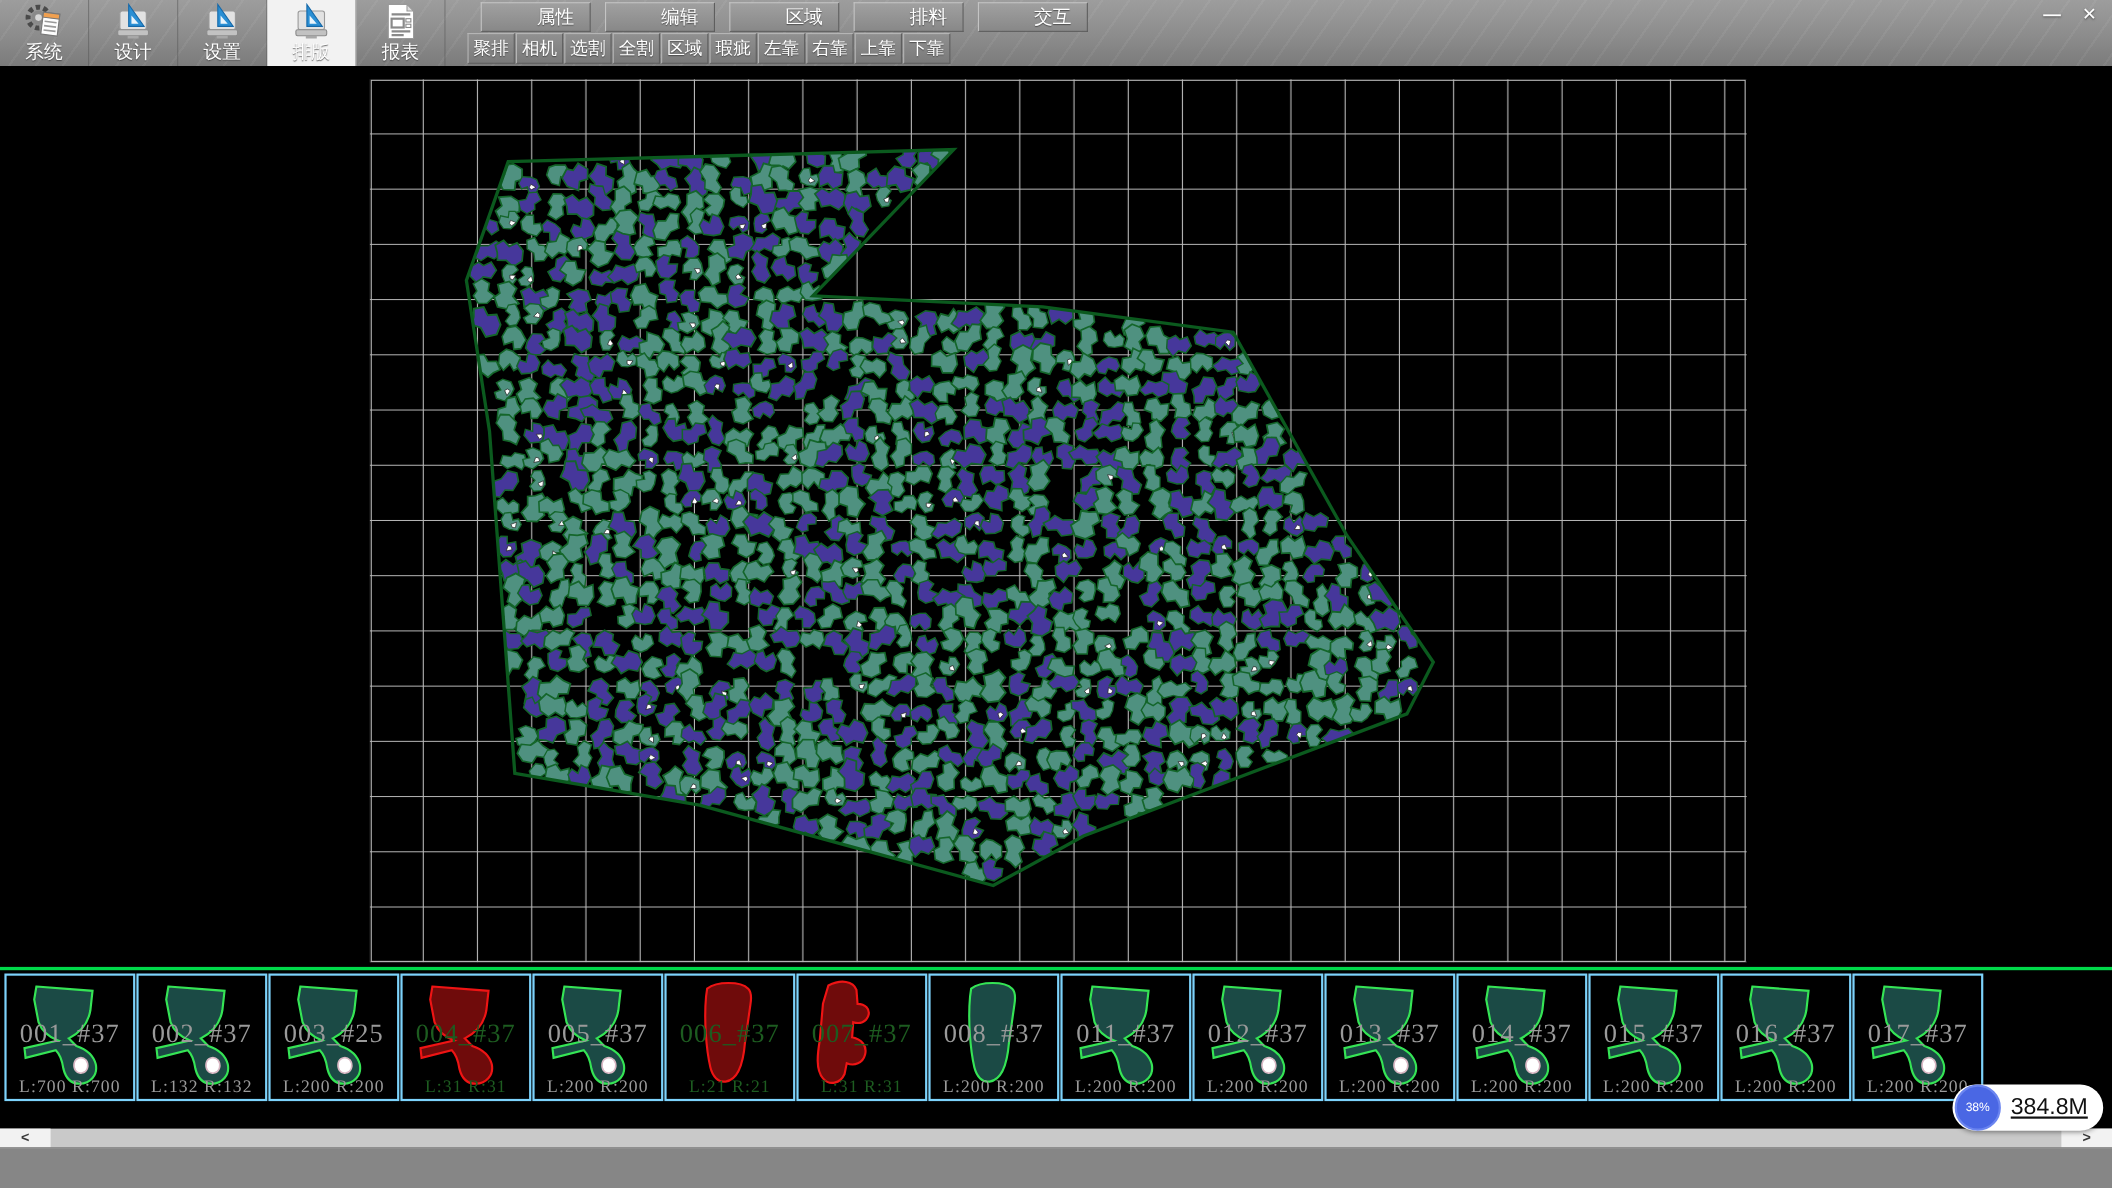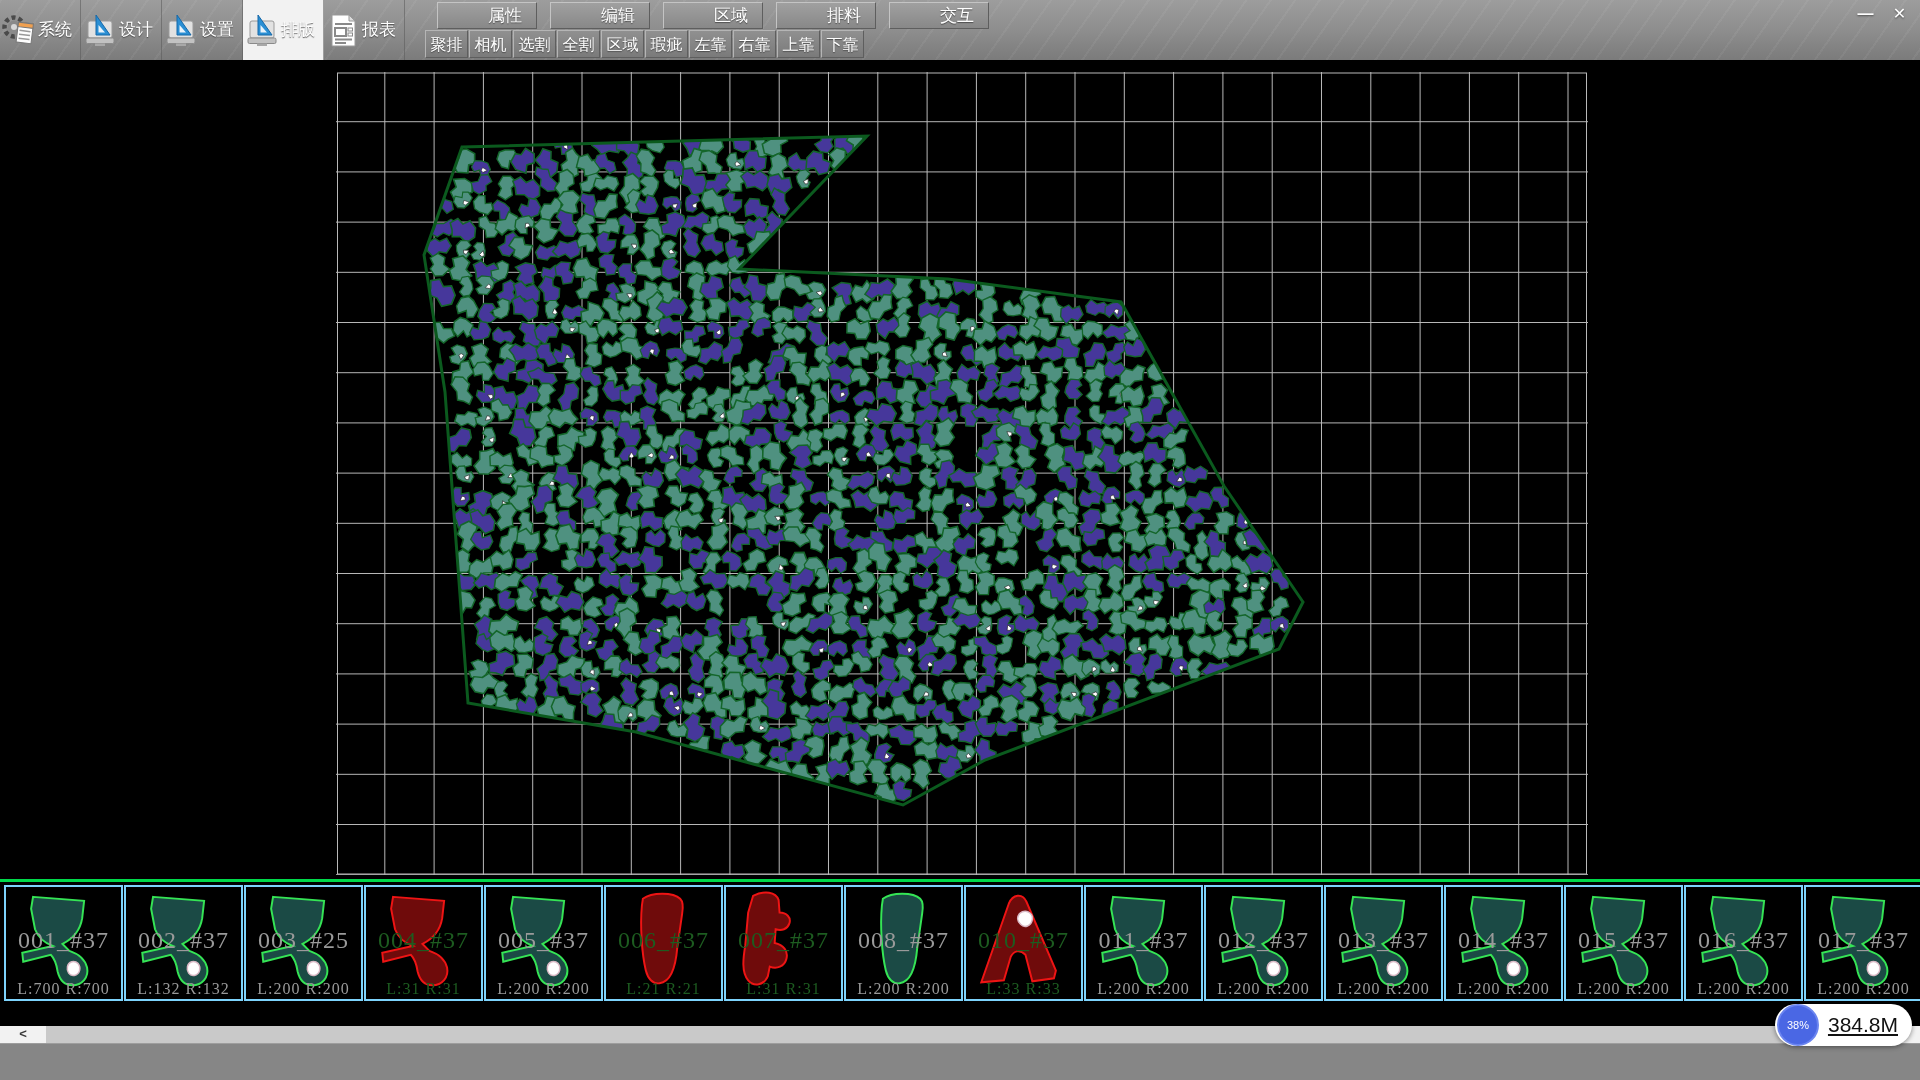--- a/index.html
+++ b/index.html
@@ -6,21 +6,21 @@
     font-family:"Liberation Sans","DejaVu Sans",sans-serif;-webkit-font-smoothing:antialiased;}
   .window{position:relative;width:1920px;height:1080px;background:#000;}
 
   
   .toolbar{position:absolute;top:0;left:0;width:1920px;height:60px;
     background:linear-gradient(180deg,#9d9d9d 0%,#8c8c8c 55%,#7b7b7b 100%);
     border-bottom:1px solid #5f5f5f;}
   .toolbar::after{content:"";position:absolute;inset:0;pointer-events:none;
     background:repeating-linear-gradient(125deg,rgba(255,255,255,.05) 0 2px,transparent 2px 20px);}
   .app-buttons{position:absolute;left:0;top:0;height:60px;display:flex;z-index:2;}
-  .app-btn{width:80px;height:60px;display:flex;flex-direction:row;align-items:center;justify-content:flex-start;
+  .app-btn{width:80px;height:60px;display:flex;flex-direction:column;align-items:center;justify-content:flex-start;
     border-right:1px solid rgba(90,90,90,.55);cursor:default;}
   .app-btn .ico{width:38px;height:38px;margin-top:1px;}
   .app-btn .lbl{font-size:17px;color:#fff;text-shadow:0 1px 1px rgba(60,60,60,.8);line-height:18px;}
   .app-btn.selected{background:#f2f2f2;}
   .menu-tabs{position:absolute;left:437px;top:2px;display:flex;gap:13px;z-index:2;}
   .menu-tab{width:62px;height:25px;line-height:25px;text-align:center;color:#fff;font-size:17px;
     background:linear-gradient(#a0a0a0,#888);border:1px solid;border-color:#c4c4c4 #5e5e5e #5e5e5e #c4c4c4;
     text-shadow:0 1px 1px rgba(60,60,60,.8);padding-left:36px;}
   .tool-row{position:absolute;left:425px;top:30px;display:flex;gap:1px;z-index:2;}
   .tool-btn{width:43px;height:28px;line-height:28px;text-align:center;color:#fff;font-size:16px;
@@ -43,21 +43,21 @@
   .tile svg{position:absolute;left:2px;top:2px;width:111px;height:108px;}
   .tile-name{position:absolute;top:40px;left:0;width:100%;text-align:center;z-index:2;
     font-family:"Liberation Serif","DejaVu Serif",serif;font-size:24px;letter-spacing:1px;}
   .tile-info{position:absolute;bottom:1px;left:0;width:100%;text-align:center;z-index:2;
     font-family:"Liberation Serif","DejaVu Serif",serif;font-size:16px;letter-spacing:1px;}
   .txt-gray{color:#9a9a9a;}
   .txt-green{color:#1d5c20;}
 
   
   .progress-pill{position:absolute;top:986px;right:8px;height:42px;background:#fff;border-radius:22px;
-    display:flex;align-items:center;padding:0 14px 0 2px;z-index:10;box-shadow:0 1px 5px rgba(0,0,0,.45);margin-top:18px;}
+    display:flex;align-items:center;padding:0 14px 0 2px;z-index:10;box-shadow:0 1px 5px rgba(0,0,0,.45);}
   .progress-circle{width:38px;height:38px;border-radius:50%;background:#4a67e4;border:2px solid #6b85f0;
     color:#fff;font-size:11px;display:flex;align-items:center;justify-content:center;margin-right:9px;}
   .progress-value{font-size:21px;color:#111;text-decoration:underline;}
 
   
   .hscroll{position:absolute;top:1026px;left:0;width:1920px;height:17px;background:#c9c9c9;}
   .scroll-btn{position:absolute;top:0;width:46px;height:17px;background:#f2f2f2;color:#3a3a3a;
     font-size:13px;line-height:16px;text-align:center;font-weight:bold;cursor:default;}
   .scroll-btn.left{left:0;}
   .scroll-btn.right{right:0;}
@@ -1193,28 +1193,20 @@
         </div>
         <div class="tile">
           <svg viewBox="0 0 110 110">
             <path d="M34,10 C43,3 65,3 72,10 C75,13 75,19 74,25 L69,60 C67,84 60,95 51,96 C44,97 39,91 37,83 C33,66 31,38 33,17 Z" fill="#1b4a45" stroke="#35e455" stroke-width="2"></path>
           </svg>
           <div class="tile-name txt-gray">008_#37</div>
           <div class="tile-info txt-gray">L:200 R:200</div>
         </div>
         <div class="tile">
           <svg viewBox="0 0 110 110">
-            <path d="M12,95 L40,15 C44,5 54,4 58,13 L88,83 L86,91 L64,94 L57,67 C51,61 45,63 42,69 L35,93 Z" fill="#6f0b0b" stroke="#ee1414" stroke-width="2"></path>
-            <path d="M51,25 C57,20 65,24 64,31 C63,38 56,40 52,36 C48,32 48,29 51,25 Z" fill="#ffffff" stroke="#d9b8c4" stroke-width="1.5"></path>
-          </svg>
-          <div class="tile-name txt-green">010_#37</div>
-          <div class="tile-info txt-green">L:33 R:33</div>
-        </div>
-        <div class="tile">
-          <svg viewBox="0 0 110 110">
             <path d="M24,8 L76,12 L74,30 C72,42 64,51 54,56 L61,63 C70,66 77,72 79,80 C81,90 74,98 64,98 C56,98 51,92 49,84 C48,77 46,71 42,67 L14,74 L13,65 L44,58 C36,55 29,49 26,41 L22,20 Z" fill="#1b4a45" stroke="#35e455" stroke-width="2"></path>
           </svg>
           <div class="tile-name txt-gray">011_#37</div>
           <div class="tile-info txt-gray">L:200 R:200</div>
         </div>
         <div class="tile">
           <svg viewBox="0 0 110 110">
             <path d="M24,8 L76,12 L74,30 C72,42 64,51 54,56 L61,63 C70,66 77,72 79,80 C81,90 74,98 64,98 C56,98 51,92 49,84 C48,77 46,71 42,67 L14,74 L13,65 L44,58 C36,55 29,49 26,41 L22,20 Z" fill="#1b4a45" stroke="#35e455" stroke-width="2"></path>
             <path d="M59,79 C60,74 66,72 70,76 C73,80 72,87 66,88 C61,89 58,84 59,79 Z" fill="#ffffff" stroke="#d9b8c4" stroke-width="1.5"></path>
           </svg>

